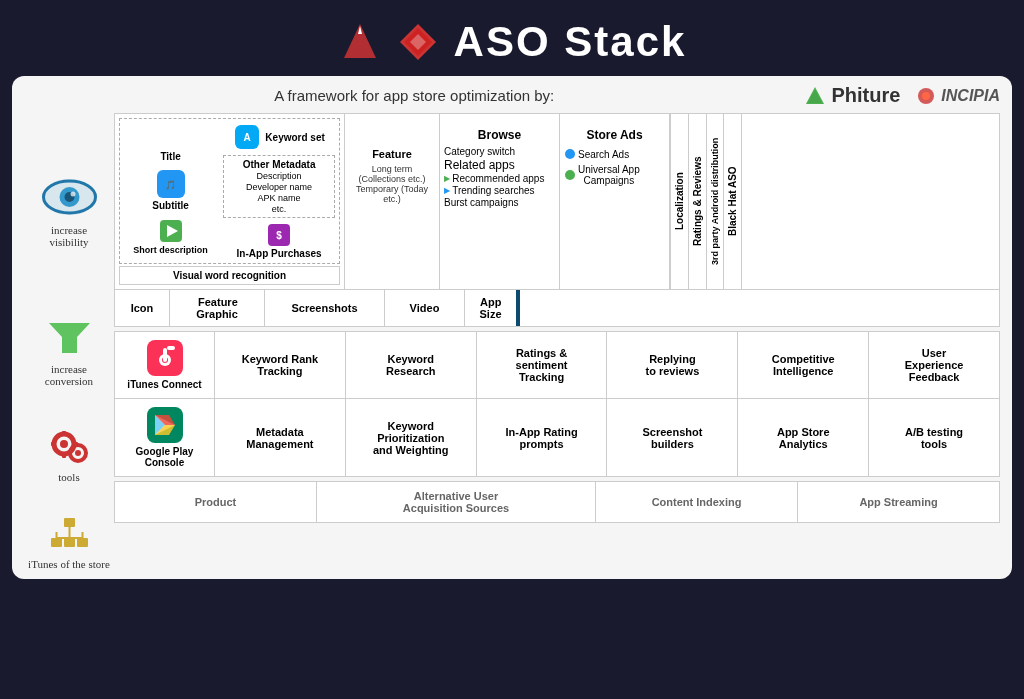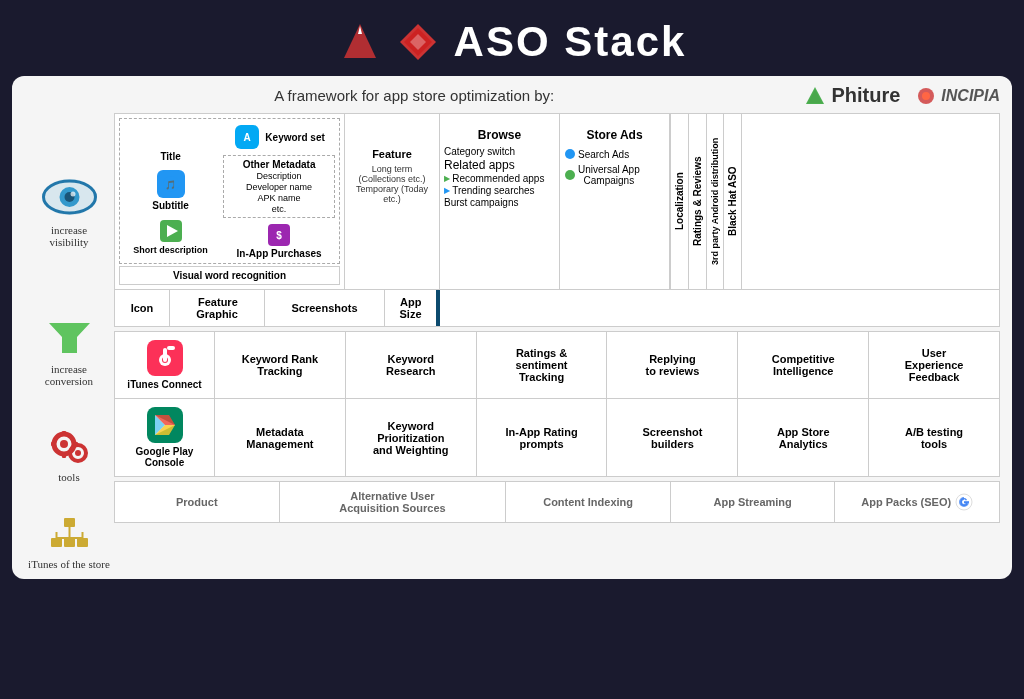--- a/index.html
+++ b/index.html
@@ -491,20 +491,21 @@
             <div class="vert-label" style="font-size:10px;padding:4px 3px;">Ratings &amp; Reviews</div>
             <div class="vert-label" style="font-size:9px;padding:4px 3px;">3rd party Android distribution</div>
             <div class="vert-label" style="font-size:10px;padding:4px 3px;">Black Hat ASO</div>
           </div>
         </div>
 
         <div class="bottom-row-top" style="border-top:1px solid #ccc;">
           <div class="bottom-cell" style="width:55px;border-right:1px solid #ccc;">Icon</div>
           <div class="bottom-cell" style="width:95px;border-right:1px solid #ccc;">Feature<br>Graphic</div>
           <div class="bottom-cell" style="width:120px;border-right:1px solid #ccc;">Screenshots</div>
+          <div class="bottom-cell" style="width:80px;border-right:1px solid #ccc;">Video</div>
           <div class="bottom-cell" style="width:55px;border-right:4px solid #0c4a6e;">App<br>Size</div>
           <div style="flex:1;"></div>
         </div>
       </div>
 
       <div class="tools-section">
 
         <div class="tools-row">
 
           <div class="tool-cell" style="width:100px;flex-shrink:0;">
@@ -544,29 +545,17 @@
           <div class="tool-cell" style="flex:1;border-right:1px solid #ccc;">App Store<br>Analytics</div>
           <div class="tool-cell" style="flex:1;">A/B testing<br>tools</div>
         </div>
       </div>
 
       <div class="outside-section">
         <div class="outside-cell" style="flex:1;">Product</div>
         <div class="outside-cell" style="flex:1.4;">Alternative User<br>Acquisition Sources</div>
         <div class="outside-cell" style="flex:1;">Content Indexing</div>
         <div class="outside-cell" style="flex:1;">App Streaming</div>
-        <div class="outside-cell" style="flex:1;">
-          App Packs (SEO)
-          <svg width="18" height="18" viewBox="0 0 18 18" style="margin-left:4px;">
-            <circle cx="9" cy="9" r="8" fill="white" stroke="#ddd"></circle>
-            <text x="9" y="13" text-anchor="middle" font-size="10" font-family="Arial" font-weight="bold">
-              <tspan fill="#4285F4">G</tspan>
-            </text>
-
-            <path d="M9,4 A5,5 0 1,0 14,9 L11,9 A2,2 0 1,1 9,7 Z" fill="#4285F4" opacity="0.8"></path>
-            <rect x="9" y="8" width="5" height="2" fill="#4285F4" opacity="0.8"></rect>
-          </svg>
-        </div>
       </div>
 
     </div>
   </div>
 </div>
 
 </body></html>

